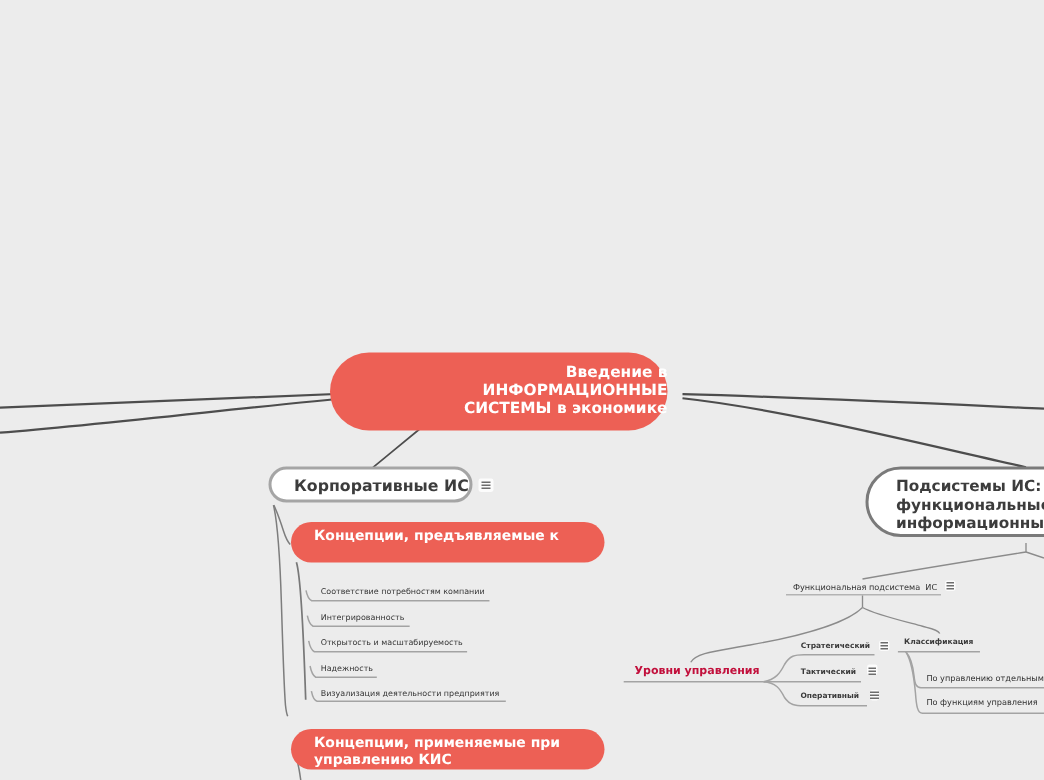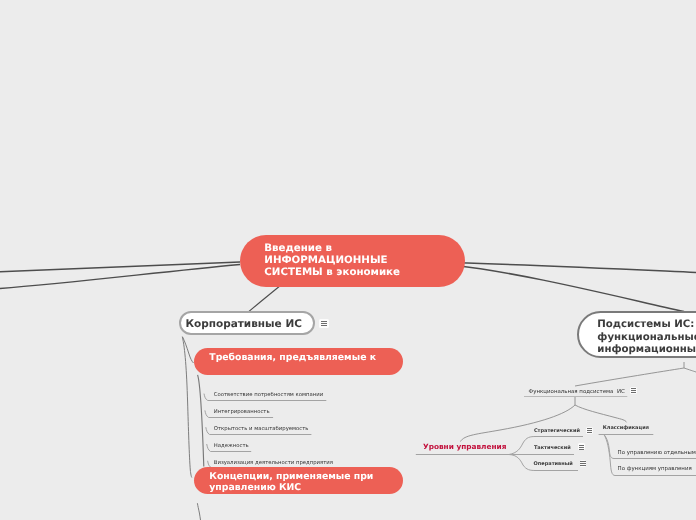--- a/index.html
+++ b/index.html
@@ -6,29 +6,29 @@
   body{width:696px;height:520px;overflow:hidden;background:#ececec;
        font-family:"DejaVu Sans",sans-serif;-webkit-font-smoothing:antialiased;text-rendering:geometricPrecision;}
   #canvas{position:relative;width:696px;height:520px;background:#ececec;}
   svg.links{position:absolute;left:0;top:0;width:696px;height:520px;pointer-events:none;}
   .node{position:absolute;box-sizing:border-box;}
 
   .pill-red{background:#ed6055;color:#ffffff;border-radius:60px;font-weight:bold;}
   .pill-white{background:#ffffff;border:2px solid #a5a5a5;border-radius:60px;
               color:#3c3c3c;font-weight:bold;}
 
-  .root{left:240px;top:235px;width:225px;height:51.5px;padding:8px 0 0 24.3px;
-        font-size:10.25px;line-height:11.9px;}
+  .root{left:220px;top:235px;width:225px;height:51.5px;padding:8px 0 0 24.3px;
+        font-size:10.25px;line-height:11.9px;text-align:right;}
   .corp{left:179px;top:310.8px;width:135.5px;height:24.7px;font-size:10.5px;
-        line-height:22px;text-align:left;padding-left:4.4px;}
+        line-height:22px;text-align:right;padding-left:4.4px;}
   .subs{border-color:#7a7a7a !important;left:576.8px;top:311px;width:200px;height:46.5px;padding:6px 0 0 18.5px;
         font-size:10.2px;line-height:12.5px;}
   .req{left:193.5px;top:348px;width:209.5px;height:27px;padding:5.3px 0 0 15.8px;
        font-size:9.3px;line-height:10.8px;}
-  .conc{left:193.5px;top:467px;width:209.5px;height:27px;padding:5.3px 0 0 15.8px;
+  .conc{left:193.5px;top:486px;width:209.5px;height:27px;padding:5.3px 0 0 15.8px;
         font-size:9.3px;line-height:10.8px;}
 
   .leaf{position:absolute;font-size:5.32px;color:#333333;white-space:pre;}
   .leaf-sm{position:absolute;font-size:5.45px;color:#333333;white-space:pre;}
   .leaf-b{position:absolute;font-size:5px;color:#3a3a3a;white-space:pre;font-weight:bold;}
   .leaf-red{position:absolute;font-size:7.35px;color:#c2103c;white-space:pre;font-weight:bold;}
 
   .ham{position:absolute;background:#fcfcfc;border-radius:1.6px;}
   .ham i{position:absolute;display:block;background:#6d6d6d;left:1.7px;right:1.7px;height:1px;}
   .ham-sm i{left:0.5px;right:0.5px;}
@@ -107,21 +107,21 @@
       <i style="top:6.9px"></i>
   </div>
 
   <div class="node pill-white subs">
     <div>Подсистемы ИС:</div>
     <div>функциональные и</div>
     <div>информационные</div>
   </div>
 
   <div class="node pill-red req">
-    <div>Требования, предъявляемые к</div>
+    <div>Концепции, предъявляемые к</div>
   </div>
 
   <div class="node pill-red conc">
     <div>Концепции, применяемые при</div>
     <div>управлению КИС</div>
   </div>
 
   <div class="leaf" style="left:213.8px;top:392px;">Соответствие потребностям компании</div>
   <div class="leaf" style="left:213.8px;top:409px;">Интегрированность</div>
   <div class="leaf" style="left:213.8px;top:426px;">Открытость и масштабируемость</div>

